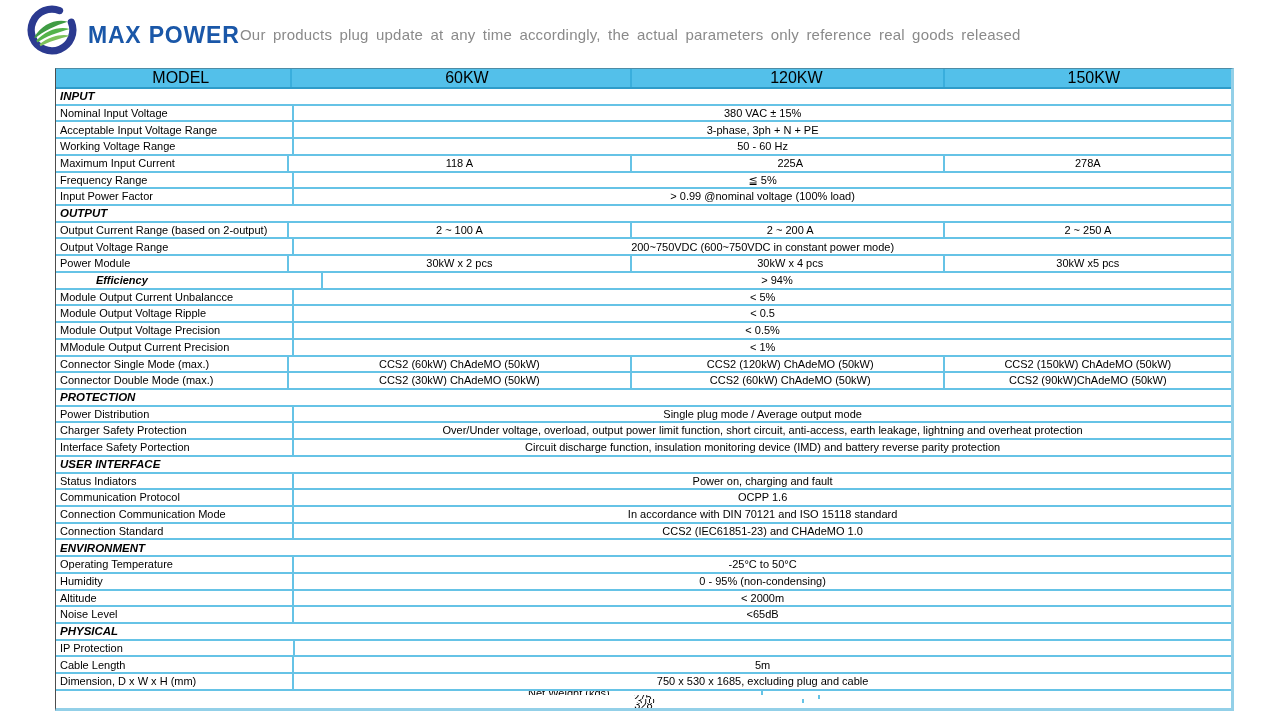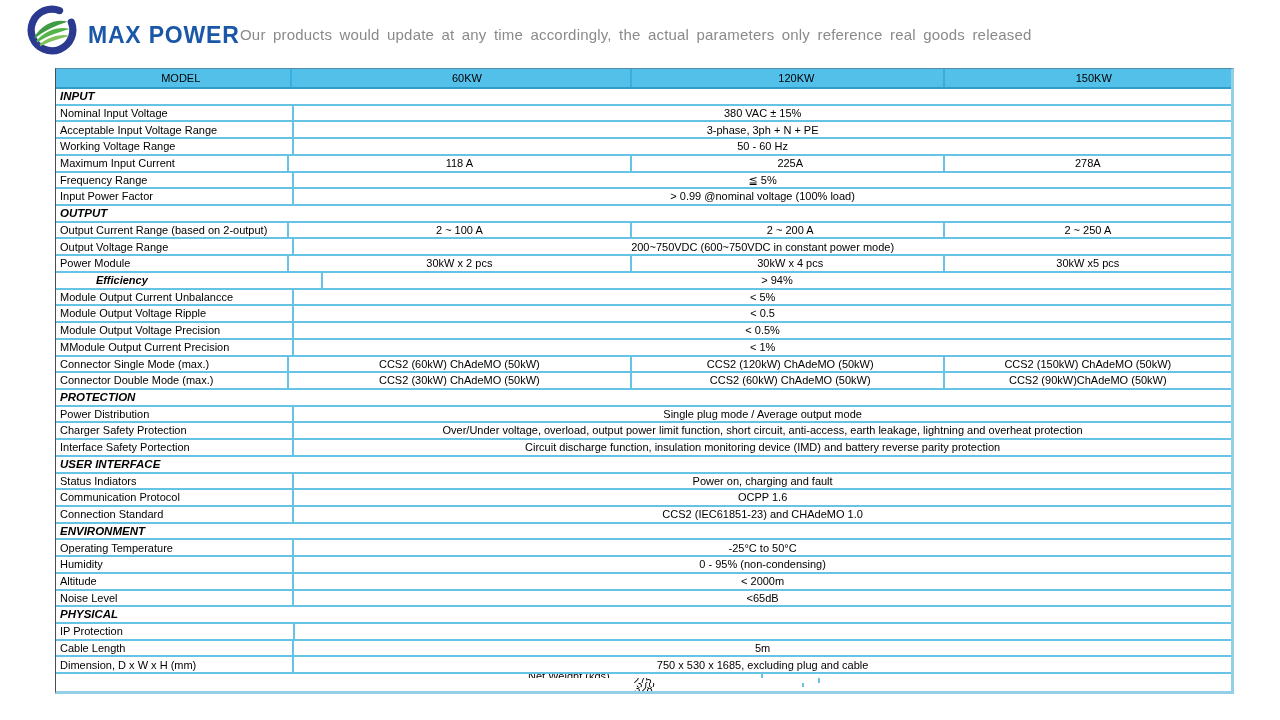--- a/index.html
+++ b/index.html
@@ -16,21 +16,21 @@
 
   
   .spec { position: absolute; left: 55px; top: 68px; width: 1179px;
           border-left: 1px solid #4d4d4d; border-top: 1px solid #4d8ca6;
           border-right: 3px solid #93d0e8; border-bottom: 3px solid #93d0e8;
           background: #fff; }
   .trow { display: flex; width: 100%; height: 16.73px; border-bottom: 2px solid #66c3e6;
           font-size: 11px; line-height: 14.5px; align-items: center; }
   .thead { height: 20px; background: #53c0ea; border-bottom: 2px solid #2f9cc9; }
   .thead .cell { text-align: center; border-right: 2px solid #39aedd; height: 100%;
-                 display: flex; align-items: center; justify-content: center; font-size: 11px; margin-left: 12px; }
+                 display: flex; align-items: center; justify-content: center; font-size: 16px; margin-left: 12px; }
   .thead .cell:last-child { border-right: none; }
   .cell { height: 100%; display: flex; align-items: center; overflow: hidden; white-space: nowrap; }
   .c-label { width: 239px; padding-left: 4px; justify-content: flex-start; }
   .c1 { width: 352px; } .c2 { width: 321px; padding-left: 6px; } .c3 { width: 294px; }
   .c-span { width: 940px; border-radius: 6px; }
   .val { justify-content: center; text-align: center; }
   .vborder { border-right: 2px solid #66c3e6; }
   .section-row .c-label { width: 100%; font-weight: bold; font-style: italic; font-size: 11.5px; text-align: right; }
   .bold-label { font-weight: bold; font-style: italic; margin-left: 36px; }
   .trow:last-child { border-bottom: none; flex-direction: column; }
@@ -39,21 +39,21 @@
 <body>
 
 <div class="hdr">
   <svg class="logo" viewBox="0 0 48 48">
     <circle cx="24" cy="24" r="20" fill="none" stroke="#2b3a90" stroke-width="7" pathLength="100" stroke-dasharray="87 13" stroke-linecap="round" transform="rotate(-22 24 24)"></circle>
     <path d="M7,31 C14,19 27,13 39,16 C28,19.5 15,25 8,32 Z" fill="#3f9c44"></path>
     <path d="M9,34 C18,24.5 31,20 41,23 C30,26 17,30.5 10,36 Z" fill="#54b34a"></path>
     <path d="M12,37.5 C22,30 33,27.5 41,29.5 C31.5,32.5 20,35.5 13,39.5 Z" fill="#7dc25b"></path>
   </svg>
   <div class="brand">MAX POWER</div>
-  <div class="tagline">Our products would update at any time accordingly, the actual parameters only reference real goods released</div>
+  <div class="tagline">Our products plug update at any time accordingly, the actual parameters only reference real goods released</div>
 </div>
 
 <div class="spec">
   <div class="trow thead">
     <div class="cell c-label" style="justify-content:center">MODEL</div>
     <div class="cell c1">60KW</div>
     <div class="cell c2">120KW</div>
     <div class="cell c3">150KW</div>
   </div>
   <div id="tbody">
@@ -157,20 +157,24 @@
       </div>
       <div class="trow">
         <div class="cell c-label vborder">Status Indiators</div>
         <div class="cell c-span val">Power on,  charging and fault</div>
       </div>
       <div class="trow">
         <div class="cell c-label vborder">Communication Protocol</div>
         <div class="cell c-span val">OCPP 1.6</div>
       </div>
       <div class="trow">
+        <div class="cell c-label vborder">Connection Communication Mode</div>
+        <div class="cell c-span val">In accordance with DIN 70121 and ISO  15118 standard</div>
+      </div>
+      <div class="trow">
         <div class="cell c-label vborder">Connection Standard</div>
         <div class="cell c-span val">CCS2 (IEC61851-23) and CHAdeMO  1.0</div>
       </div>
       <div class="trow section-row">
         <div class="cell c-label">ENVIRONMENT</div>
       </div>
       <div class="trow">
         <div class="cell c-label vborder">Operating Temperature</div>
         <div class="cell c-span val">-25°C to 50°C</div>
       </div>

